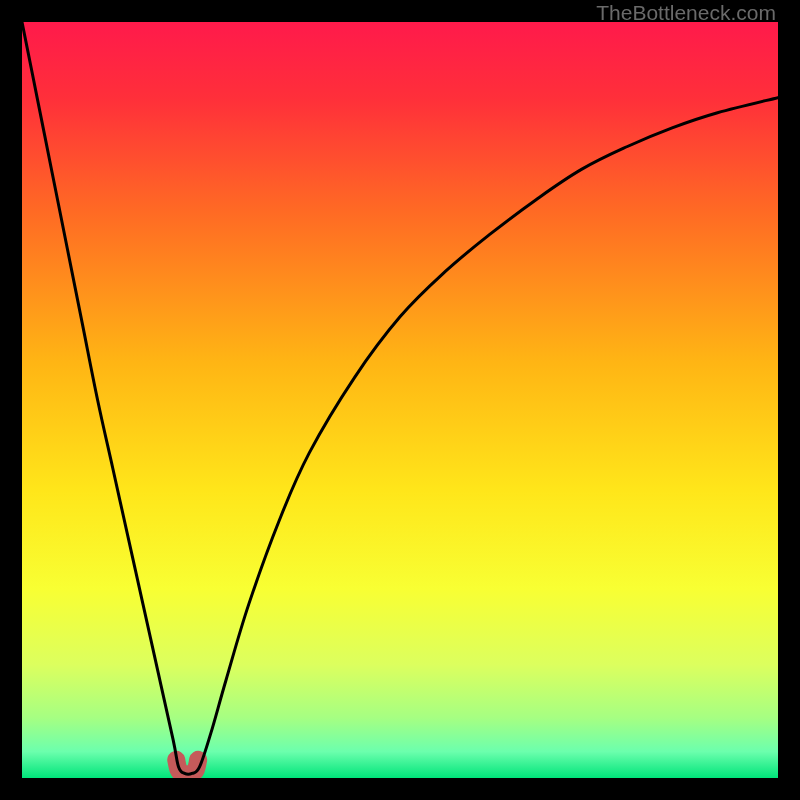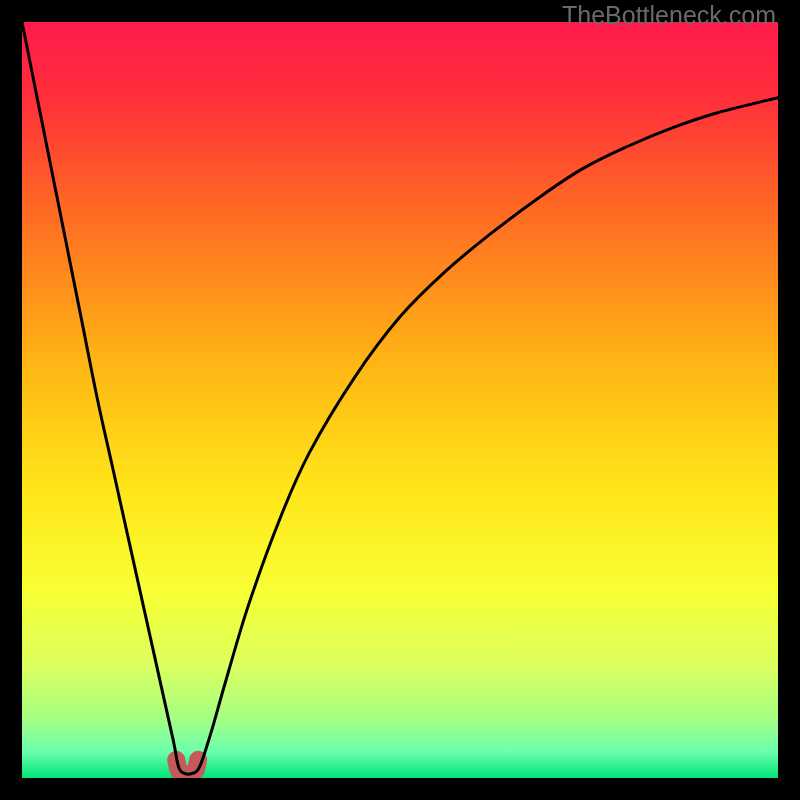--- a/index.html
+++ b/index.html
@@ -19,21 +19,21 @@
     position: absolute;
     overflow: hidden;
   }
   .gradient {
     position: absolute;
     left: 0; top: 0; right: 0; bottom: 0;
   }
   .watermark {
     position: absolute;
     color: #6a6a6a;
-    font-size: 25px;
+    font-size: 21px;
     font-weight: 500;
     letter-spacing: 0px;
     white-space: nowrap;
   }
   svg.curve {
     position: absolute;
     left: 0; top: 0;
   }
 </style>
 </head>

